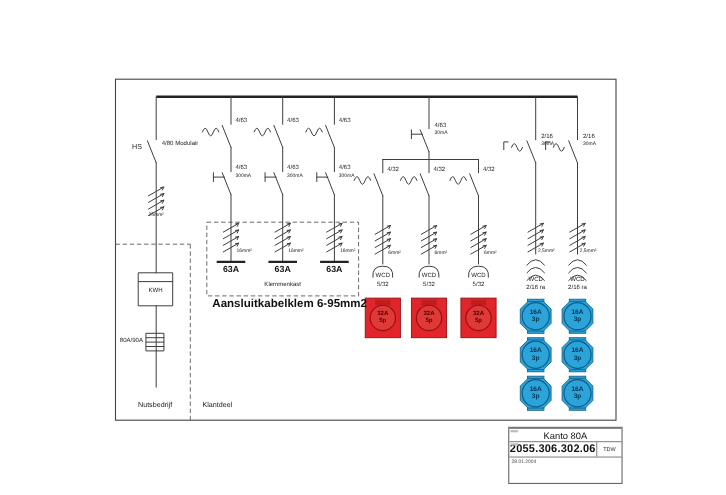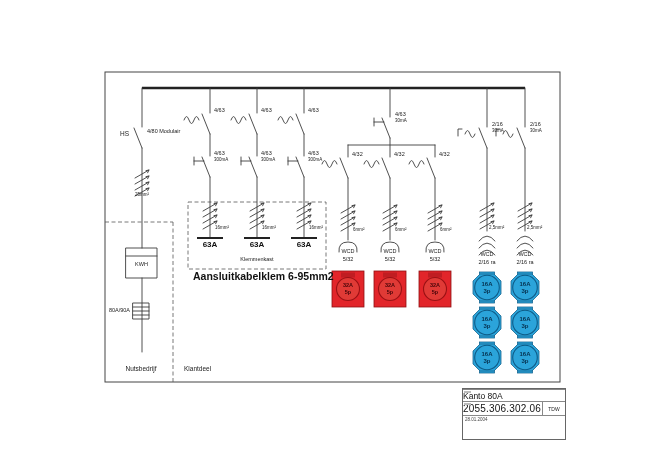--- a/index.html
+++ b/index.html
@@ -27,23 +27,23 @@
   .rt{text-align:right;}
   .rst{position:absolute;text-align:center;font-weight:700;font-size:5.5px;color:#470509;line-height:1;}
   .bst{position:absolute;text-align:center;font-weight:700;font-size:6px;color:#05304e;line-height:1;}
   
   .tb{position:absolute;left:462px;top:388px;width:104px;height:52px;border:1px solid #666;background:#fff;box-sizing:border-box;}
   .tb-row{position:relative;box-sizing:border-box;border-top:1px solid #888;}
   .tb-logo{height:16px;border-top:none;display:flex;align-items:center;justify-content:center;}
   .logo-wrap{border:1px solid #9ab;padding:0 4px 1px 4px;display:flex;flex-direction:column;align-items:center;}
   .logo-text{font-size:10px;font-weight:700;font-style:italic;color:#2b6cb8;letter-spacing:0.5px;line-height:1;}
   .logo-strip{width:42px;height:3px;margin-top:1px;background:repeating-linear-gradient(90deg,#2b6cb8 0 2.5px,#fff 2.5px 4.5px);}
-  .tb-name{height:12px;display:flex;align-items:center;justify-content:flex-start;font-size:8.5px;color:#111;}
+  .tb-name{height:12px;display:flex;align-items:center;justify-content:center;font-size:8.5px;color:#111;}
   .tb-num{height:14px;display:flex;align-items:stretch;}
-  .num-main{flex:1;display:flex;align-items:center;font-size:10px;font-weight:400;color:#111;letter-spacing:0.2px;}
+  .num-main{flex:1;display:flex;align-items:center;justify-content:center;font-size:10px;font-weight:700;color:#111;letter-spacing:0.2px;}
   .num-init{width:22px;border-left:1px solid #888;display:flex;align-items:center;justify-content:center;font-size:5px;color:#222;}
   .tb-foot{height:8px;font-size:4.5px;color:#444;padding:1px 0 0 2px;box-sizing:border-box;}
   .mark{position:absolute;left:1px;top:1px;width:7px;height:2px;background:#bbb;}
 </style>
 </head>
 <body>
 
 <div class="stage">
 
   <svg class="plan" width="660" height="450" viewBox="0 0 660 450">

